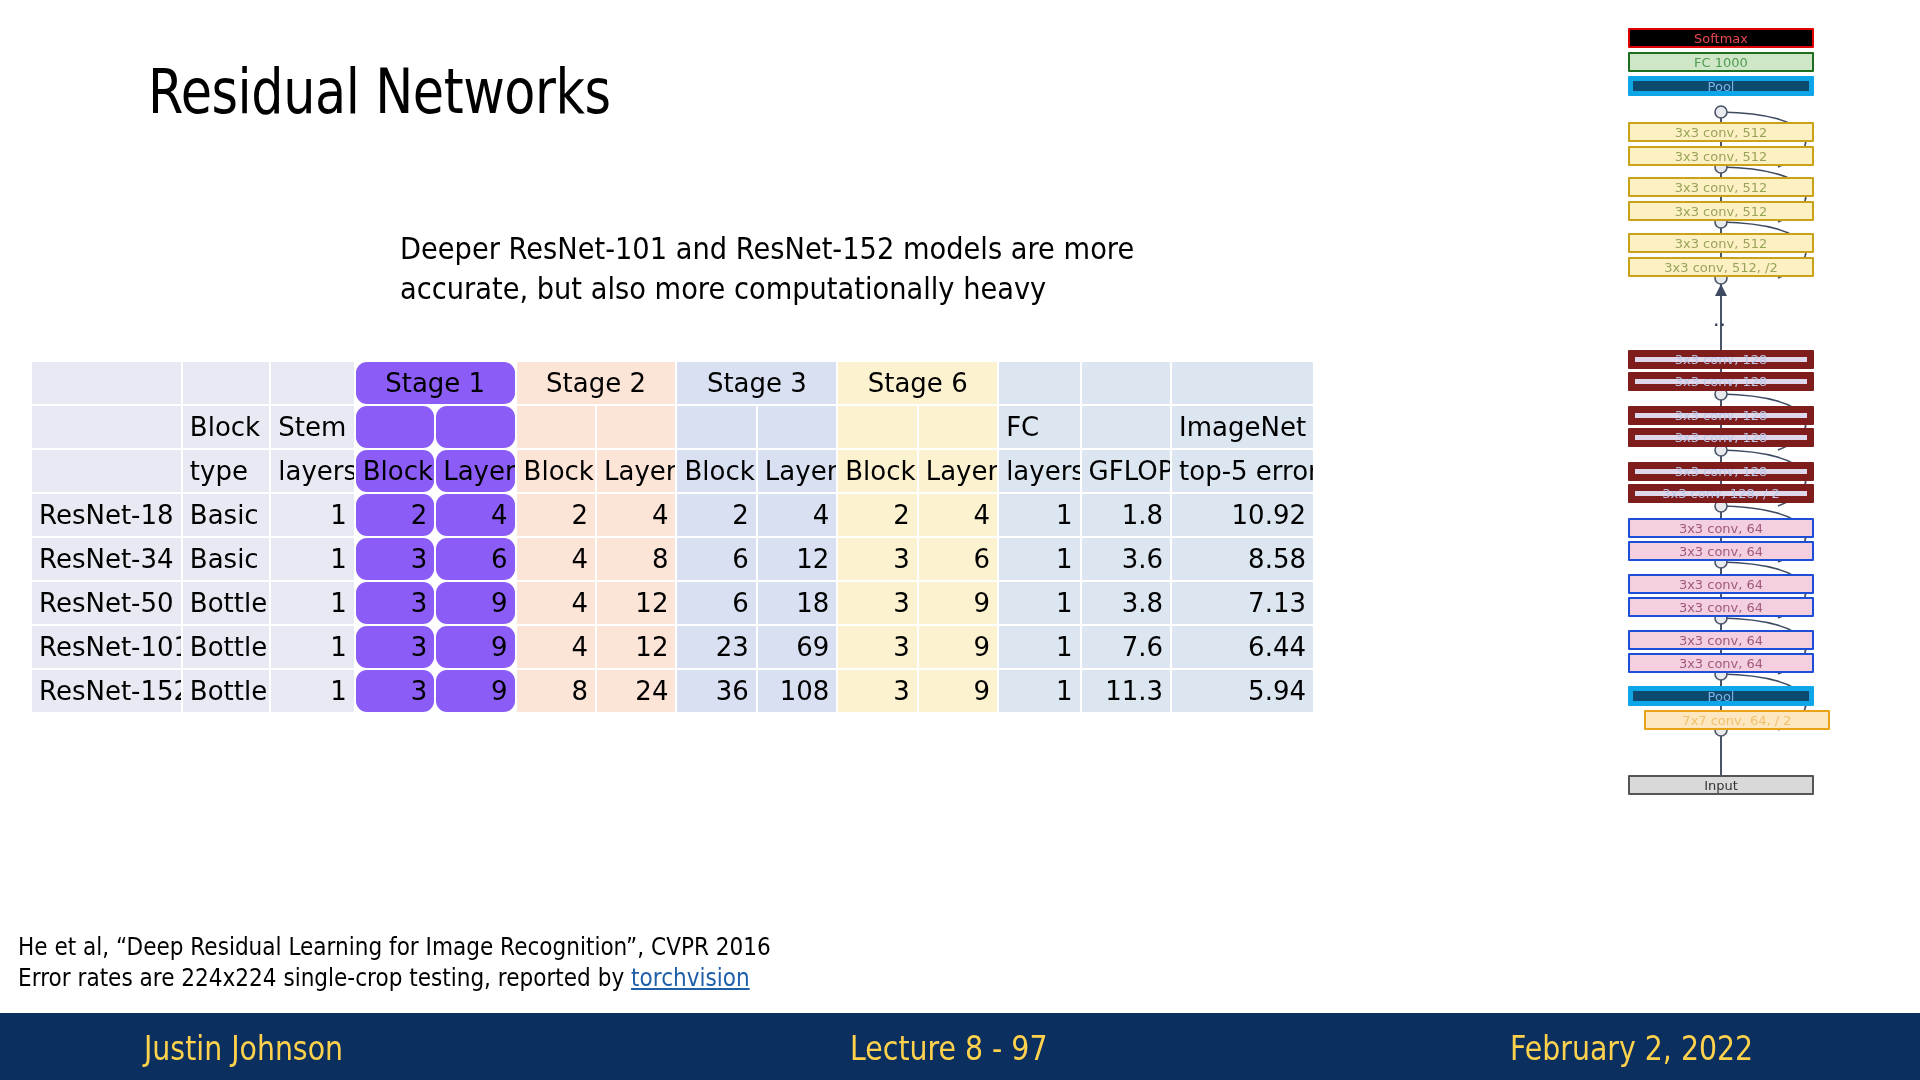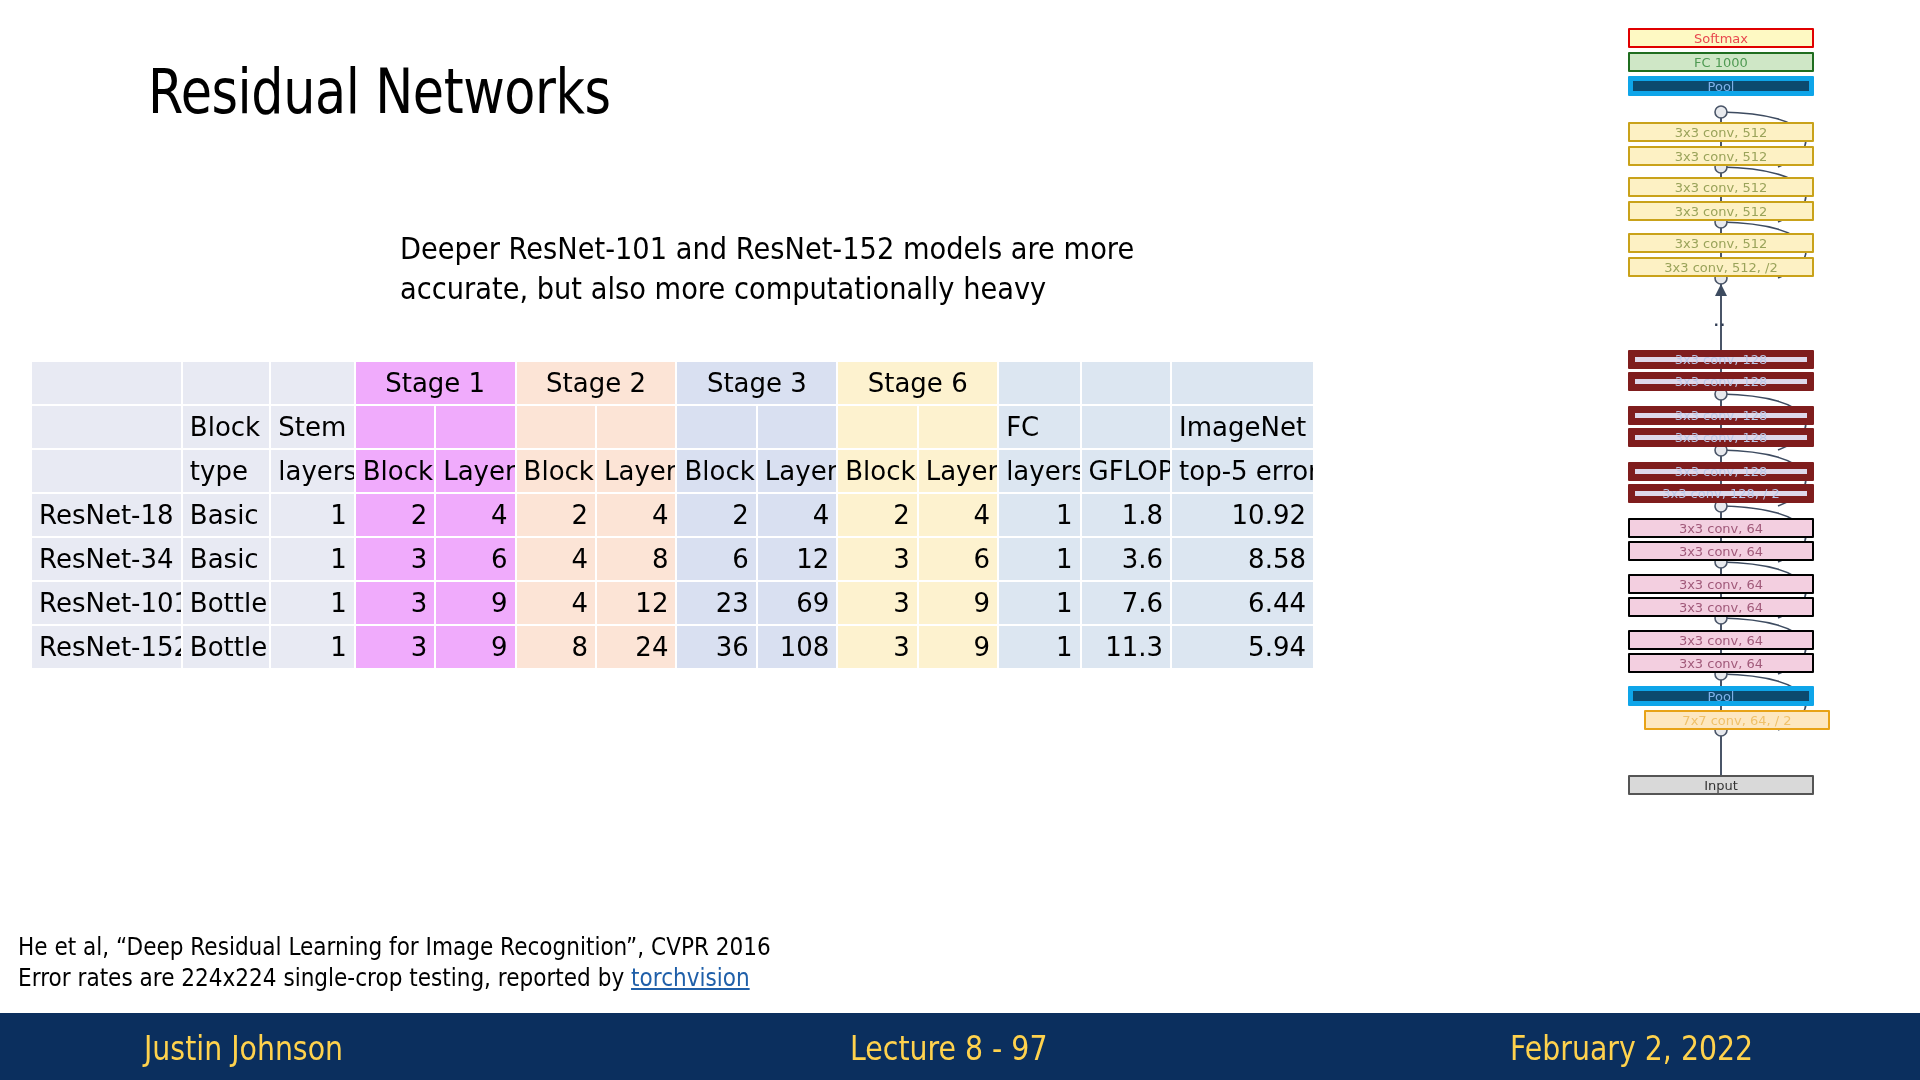--- a/index.html
+++ b/index.html
@@ -61,21 +61,21 @@
   }
   table.resnet-table td {
     font-size: 26px;
     padding: 1px 7px;
     height: 40px;
     vertical-align: middle;
     white-space: nowrap;
     overflow: hidden;
   }
   .c-plain   { background: #e8eaf3; }
-  .c-green   { background: #f0abfc; }
+  .c-green   { background: #8b5cf6; border-radius: 11px; }
   .c-peach   { background: #fce4d6; margin-top: 36px; }
   .c-blue    { background: #d9e0f1; }
   .c-yellow  { background: #fdf2cf; }
   .c-lblue   { background: #dce6f1; }
 
   .hdr-stage { text-align: center; font-size: 28px; height: 44px; }
   .hdr-lbl   { text-align: left; font-size: 26px; }
   .num       { text-align: right; }
   .txt       { text-align: left; }
 
@@ -148,26 +148,26 @@
     text-align: center;
     font-size: 13px;
     line-height: 1;
     font-family: "DejaVu Sans", sans-serif;
     border-radius: 1px;
     display: flex;
     align-items: center;
     justify-content: center;
     white-space: nowrap;
   }
-  .nb-softmax { background:#fef9c3; border:2px solid #e00000; color:#e8484f; }
+  .nb-softmax { background:#000000; border:2px solid #e00000; color:#e8484f; }
   .nb-fc      { background:#cfe7c6; border:2px solid #1f6d1f; color:#4f9a53; }
   .nb-pool    { background:#0c4a6e; border:5px solid #0ea5e9; color:#7fb0e8; }
   .nb-y512    { background:#fdf1c4; border:2px solid #c9a21a; color:#9aa35a; }
   .nb-b128    { background:#ded8ea; border:7px solid #7f1d1d; color:#bcc8e8; }
-  .nb-r64     { background:#f3cfe0; border:2px solid #000000; color:#a15a7a; }
+  .nb-r64     { background:#f3cfe0; border:2px solid #1d4ed8; color:#a15a7a; }
   .nb-conv7   { background:#fde7c0; border:2px solid #e8a317; color:#f0c169;margin-left:16px; }
   .nb-input   { background:#d9d9d9; border:2px solid #555555; color:#333333; }
 
   .net-dots {
     position: absolute;
     color: #2f3b52;
     font-size: 16px;
     letter-spacing: 1px;
     font-weight: bold;
   }
@@ -275,20 +275,36 @@
         <td class="c-peach num">8</td>
         <td class="c-blue num">6</td>
         <td class="c-blue num">12</td>
         <td class="c-yellow num">3</td>
         <td class="c-yellow num">6</td>
         <td class="c-lblue num">1</td>
         <td class="c-lblue num">3.6</td>
         <td class="c-lblue num">8.58</td>
       </tr>
       <tr>
+        <td class="c-plain txt row-title">ResNet-50</td>
+        <td class="c-plain txt">Bottle</td>
+        <td class="c-plain num">1</td>
+        <td class="c-green num">3</td>
+        <td class="c-green num">9</td>
+        <td class="c-peach num">4</td>
+        <td class="c-peach num">12</td>
+        <td class="c-blue num">6</td>
+        <td class="c-blue num">18</td>
+        <td class="c-yellow num">3</td>
+        <td class="c-yellow num">9</td>
+        <td class="c-lblue num">1</td>
+        <td class="c-lblue num">3.8</td>
+        <td class="c-lblue num">7.13</td>
+      </tr>
+      <tr>
         <td class="c-plain txt row-title">ResNet-101</td>
         <td class="c-plain txt">Bottle</td>
         <td class="c-plain num">1</td>
         <td class="c-green num">3</td>
         <td class="c-green num">9</td>
         <td class="c-peach num">4</td>
         <td class="c-peach num">12</td>
         <td class="c-blue num">23</td>
         <td class="c-blue num">69</td>
         <td class="c-yellow num">3</td>

